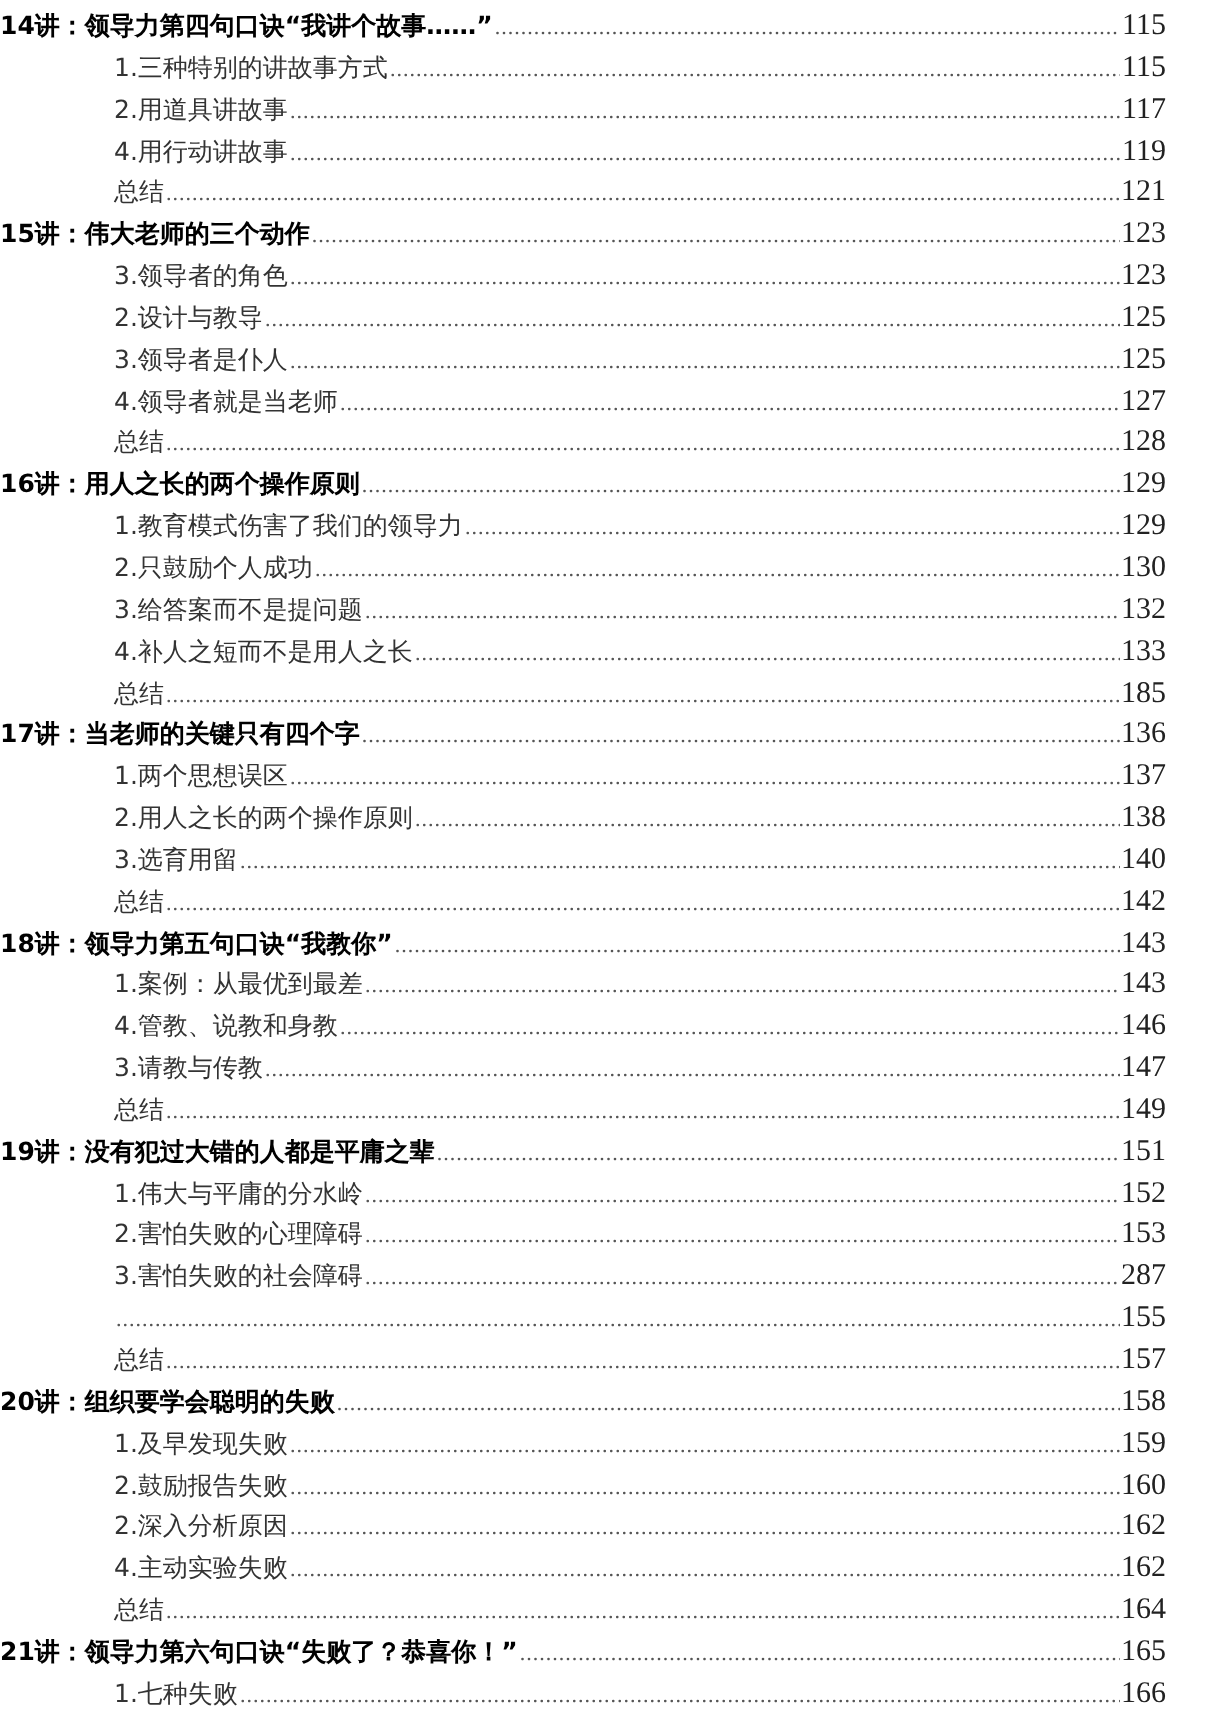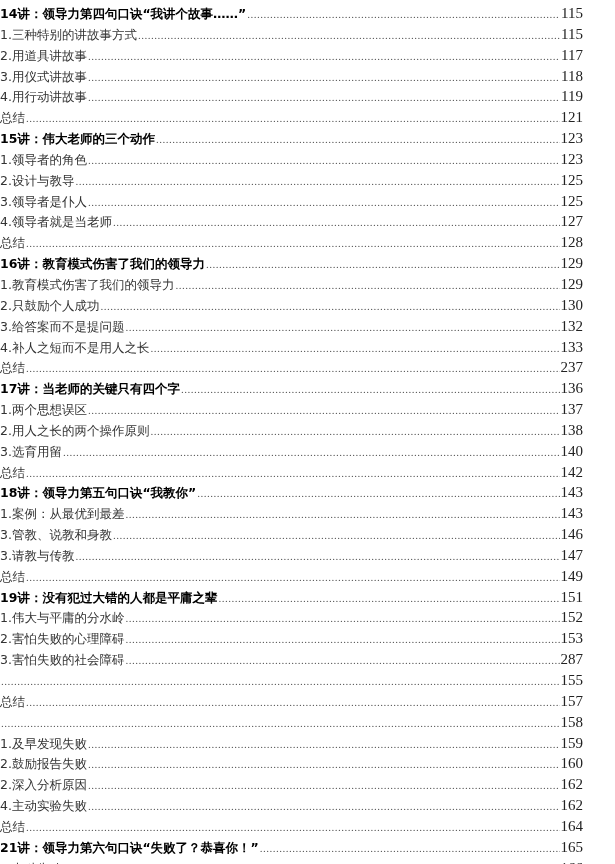--- a/index.html
+++ b/index.html
@@ -4,21 +4,21 @@
 <style>
   html, body { margin: 0; padding: 0; background: #ffffff; }
   body { width: 615px; height: 864px; overflow: hidden; position: relative; }
   .toc { position: absolute; left: 0; top: 3px; width: 615px; }
   .row {
     display: flex; align-items: baseline; height: 20.85px; line-height: 20.85px;
     box-sizing: border-box; padding-right: 32px; white-space: nowrap;
     font-family: "DejaVu Serif", "Liberation Serif", serif; font-size: 13px; color: #1a1a1a;
   }
   .row.chapter { font-weight: bold; color: #000; }
-  .row.section { color: #333; }
+  .row.section { padding-left: 57px; color: #333; }
   .row .title { flex: 0 0 auto; }
   .row.section .title { font-family: "DejaVu Sans", "Liberation Sans", sans-serif; font-size: 12.5px; font-weight: normal; }
   .row.chapter .title { font-family: "DejaVu Sans", "Liberation Sans", sans-serif; font-size: 12.5px; }
   .row .leader {
     flex: 1 1 auto; overflow: hidden; margin: 0 1px; min-width: 10px;
     font-family: "Liberation Serif", serif; font-weight: normal; color: #555; font-size: 11px; letter-spacing: 0.5px;
   }
   .row .leader::after { content: "......................................................................................................................................................................................................................................................"; }
   .row .page {
     flex: 0 0 auto; font-family: "Liberation Serif", serif; font-weight: normal; font-size: 15px; color: #222;
@@ -37,41 +37,36 @@
       <span class="title">1.三种特别的讲故事方式</span>
       <span class="leader"></span>
       <span class="page">115</span>
     </div>
     <div class="row section">
       <span class="title">2.用道具讲故事</span>
       <span class="leader"></span>
       <span class="page">117</span>
     </div>
     <div class="row section">
-      <span class="title">3.用仪式讲故事</span>
-      <span class="leader"></span>
-      <span class="page">118</span>
-    </div>
-    <div class="row section">
       <span class="title">4.用行动讲故事</span>
       <span class="leader"></span>
       <span class="page">119</span>
     </div>
     <div class="row section">
       <span class="title">总结</span>
       <span class="leader"></span>
       <span class="page">121</span>
     </div>
     <div class="row chapter">
       <span class="title">15讲：伟大老师的三个动作</span>
       <span class="leader"></span>
       <span class="page">123</span>
     </div>
     <div class="row section">
-      <span class="title">1.领导者的角色</span>
+      <span class="title">3.领导者的角色</span>
       <span class="leader"></span>
       <span class="page">123</span>
     </div>
     <div class="row section">
       <span class="title">2.设计与教导</span>
       <span class="leader"></span>
       <span class="page">125</span>
     </div>
     <div class="row section">
       <span class="title">3.领导者是仆人</span>
@@ -82,21 +77,21 @@
       <span class="title">4.领导者就是当老师</span>
       <span class="leader"></span>
       <span class="page">127</span>
     </div>
     <div class="row section">
       <span class="title">总结</span>
       <span class="leader"></span>
       <span class="page">128</span>
     </div>
     <div class="row chapter">
-      <span class="title">16讲：教育模式伤害了我们的领导力</span>
+      <span class="title">16讲：用人之长的两个操作原则</span>
       <span class="leader"></span>
       <span class="page">129</span>
     </div>
     <div class="row section">
       <span class="title">1.教育模式伤害了我们的领导力</span>
       <span class="leader"></span>
       <span class="page">129</span>
     </div>
     <div class="row section">
       <span class="title">2.只鼓励个人成功</span>
@@ -109,21 +104,21 @@
       <span class="page">132</span>
     </div>
     <div class="row section">
       <span class="title">4.补人之短而不是用人之长</span>
       <span class="leader"></span>
       <span class="page">133</span>
     </div>
     <div class="row section">
       <span class="title">总结</span>
       <span class="leader"></span>
-      <span class="page">237</span>
+      <span class="page">185</span>
     </div>
     <div class="row chapter">
       <span class="title">17讲：当老师的关键只有四个字</span>
       <span class="leader"></span>
       <span class="page">136</span>
     </div>
     <div class="row section">
       <span class="title">1.两个思想误区</span>
       <span class="leader"></span>
       <span class="page">137</span>
@@ -147,21 +142,21 @@
       <span class="title">18讲：领导力第五句口诀“我教你”</span>
       <span class="leader"></span>
       <span class="page">143</span>
     </div>
     <div class="row section">
       <span class="title">1.案例：从最优到最差</span>
       <span class="leader"></span>
       <span class="page">143</span>
     </div>
     <div class="row section">
-      <span class="title">3.管教、说教和身教</span>
+      <span class="title">4.管教、说教和身教</span>
       <span class="leader"></span>
       <span class="page">146</span>
     </div>
     <div class="row section">
       <span class="title">3.请教与传教</span>
       <span class="leader"></span>
       <span class="page">147</span>
     </div>
     <div class="row section">
       <span class="title">总结</span>
@@ -191,20 +186,21 @@
     <div class="row section">
       <span class="leader"></span>
       <span class="page">155</span>
     </div>
     <div class="row section">
       <span class="title">总结</span>
       <span class="leader"></span>
       <span class="page">157</span>
     </div>
     <div class="row chapter">
+      <span class="title">20讲：组织要学会聪明的失败</span>
       <span class="leader"></span>
       <span class="page">158</span>
     </div>
     <div class="row section">
       <span class="title">1.及早发现失败</span>
       <span class="leader"></span>
       <span class="page">159</span>
     </div>
     <div class="row section">
       <span class="title">2.鼓励报告失败</span>

